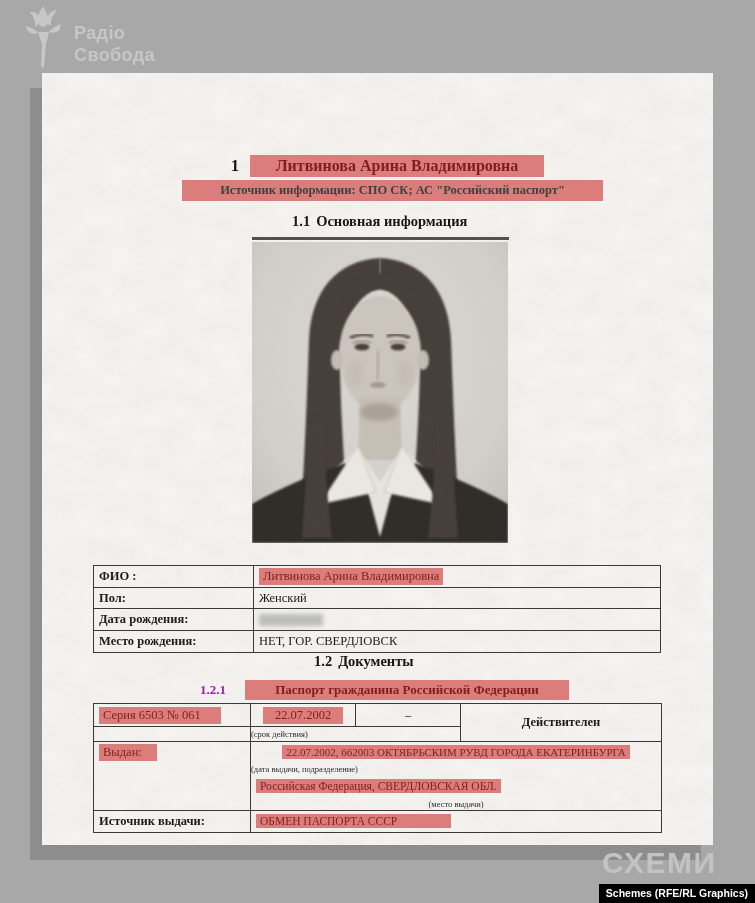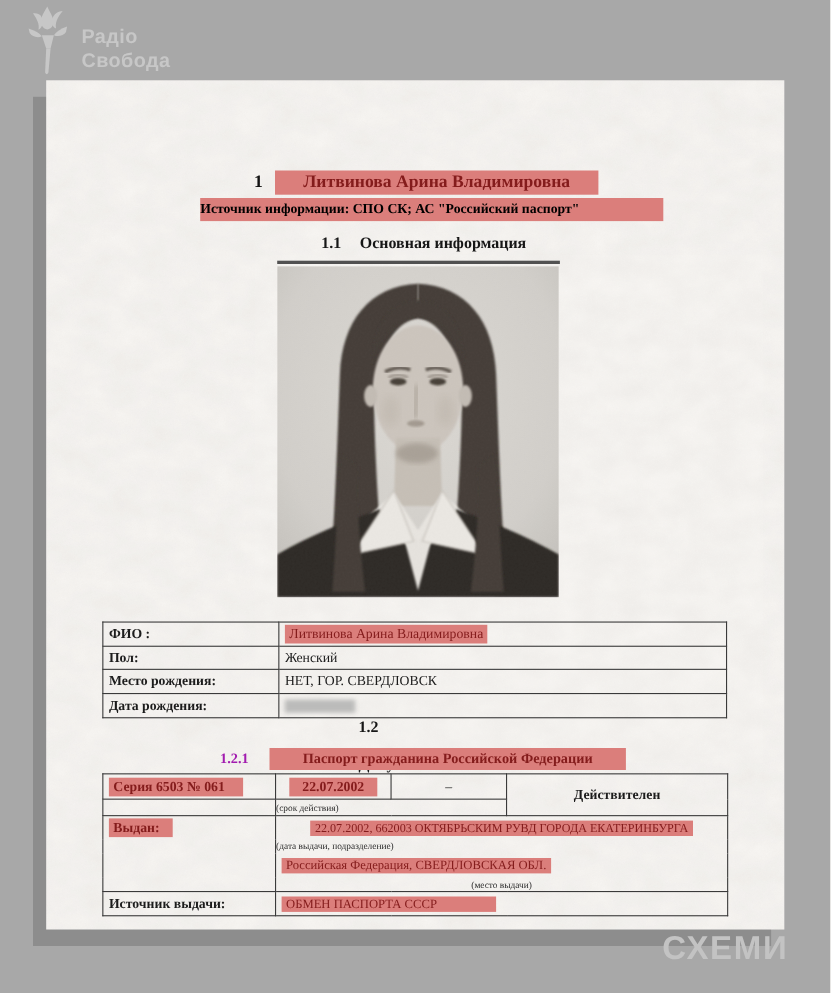--- a/index.html
+++ b/index.html
@@ -20,38 +20,38 @@
   
   .paper-shadow { position:absolute; left:30px; top:88px; width:671px; height:772px; background:#8d8d8d; }
   .paper { position:absolute; left:42px; top:73px; width:671px; height:772px; background:#f8f6f3; }
   .paper-texture { position:absolute; left:0; top:0; pointer-events:none; }
 
   
   .title-num   { position:absolute; left:189px; top:84px;  font-size:16px; font-weight:bold; color:#141414; }
   .title-hl    { position:absolute; left:208px; top:82px;  width:294px; height:22px; line-height:22px;
                  text-align:center; background:#db7e7b; color:#841c1c; font-size:16px; font-weight:bold; }
   .source-hl   { position:absolute; left:140px; top:107px; width:421px; height:21px; line-height:21px;
-                 background:#db7e7b; color:#000000; font-size:12.5px; font-weight:bold; }
-  .h-sec       { position:absolute; display:flex; gap:17px; font-size:14.5px; font-weight:bold; color:#161616; }
+                 text-align:center; background:#db7e7b; color:#404040; font-size:12.5px; font-weight:bold; }
+  .h-sec       { position:absolute; display:flex; gap:6px; font-size:14.5px; font-weight:bold; color:#161616; }
   .h11 { left:250px; top:140px; }
-  .h12 { left:284px; top:580px;flex-direction:column; }
+  .h12 { left:272px; top:580px; }
   .h121-num { position:absolute; left:158px; top:609px; font-size:13px; font-weight:bold; color:#a21caf; }
   .h121-hl  { position:absolute; left:203px; top:607px; width:324px; height:20px; line-height:20px;
               text-align:center; background:#db7e7b; color:#841c1c; font-size:13px; font-weight:bold; }
   .photo-rule { position:absolute; left:210px; top:164px; width:257px; height:3px; background:#515151; }
   .photo-box  { position:absolute; left:210px; top:169px; width:256px; height:301px; }
 
   
   table { border-collapse:collapse; table-layout:fixed; position:absolute; background:transparent; }
   td { border:1px solid #3a3a3a; font-size:12.5px; color:#1c1c1c; padding:0 5px; vertical-align:middle; overflow:hidden; white-space:nowrap; }
   .t1 { left:51px; top:492px; width:567px; }
   .t2 { left:51px; top:630px; width:568px; }
   .lbl { font-weight:bold; }
   .hl  { display:inline-block; background:#db7e7b; color:#841c1c; padding:1px 4px; }
-  .hl-b { font-weight:bold; }
+  .hl-b { font-weight:normal; }
   .cap { font-size:8.5px; text-align:left; padding:0; color:#2a2a2a; white-space:nowrap; }
   .ctr { text-align:center; }
   .noB { border-bottom:none; }
   .noT { border-top:none; }
   .vtop { vertical-align:top; padding-top:2px; }
   .redact { display:inline-block; width:64px; height:12px; background:#bbbbba; filter:blur(2px); vertical-align:middle; }
   .issued-val { font-size:11px; }
   .place-val  { font-size:11.5px; }
 </style>
 </head>
@@ -178,26 +178,26 @@
       <tbody>
           <tr style="height:22px">
         <td class="lbl">ФИО :</td>
         <td><span class="hl" style="min-width:184px">Литвинова Арина Владимировна</span></td>
       </tr>
       <tr style="height:21px">
         <td class="lbl">Пол:</td>
         <td>Женский</td>
       </tr>
       <tr style="height:22px">
+        <td class="lbl">Дата рождения:</td>
+        <td><span class="redact"></span></td>
+      </tr>
+      <tr style="height:22px">
         <td class="lbl">Место рождения:</td>
         <td>НЕТ, ГОР. СВЕРДЛОВСК</td>
-      </tr>
-      <tr style="height:22px">
-        <td class="lbl">Дата рождения:</td>
-        <td><span class="redact"></span></td>
       </tr>
     </tbody>
       </table>
 
     <div class="h-sec h12">
       <span>1.2</span>
       <span>Документы</span>
     </div>
     <div class="h121-num">1.2.1</div>
     <div class="h121-hl">Паспорт гражданина Российской Федерации</div>
@@ -235,14 +235,15 @@
       </tr>
       <tr style="height:22px">
         <td class="lbl">Источник выдачи:</td>
         <td colspan="3"><span class="hl place-val" style="min-width:195px">ОБМЕН ПАСПОРТА СССР</span></td>
       </tr>
     </tbody>
       </table>
   </div>
 
   <div class="watermark">СХЕМИ</div>
+  <div class="credit">Schemes (RFE/RL Graphics)</div>
 
 </div>
 
 </body></html>

